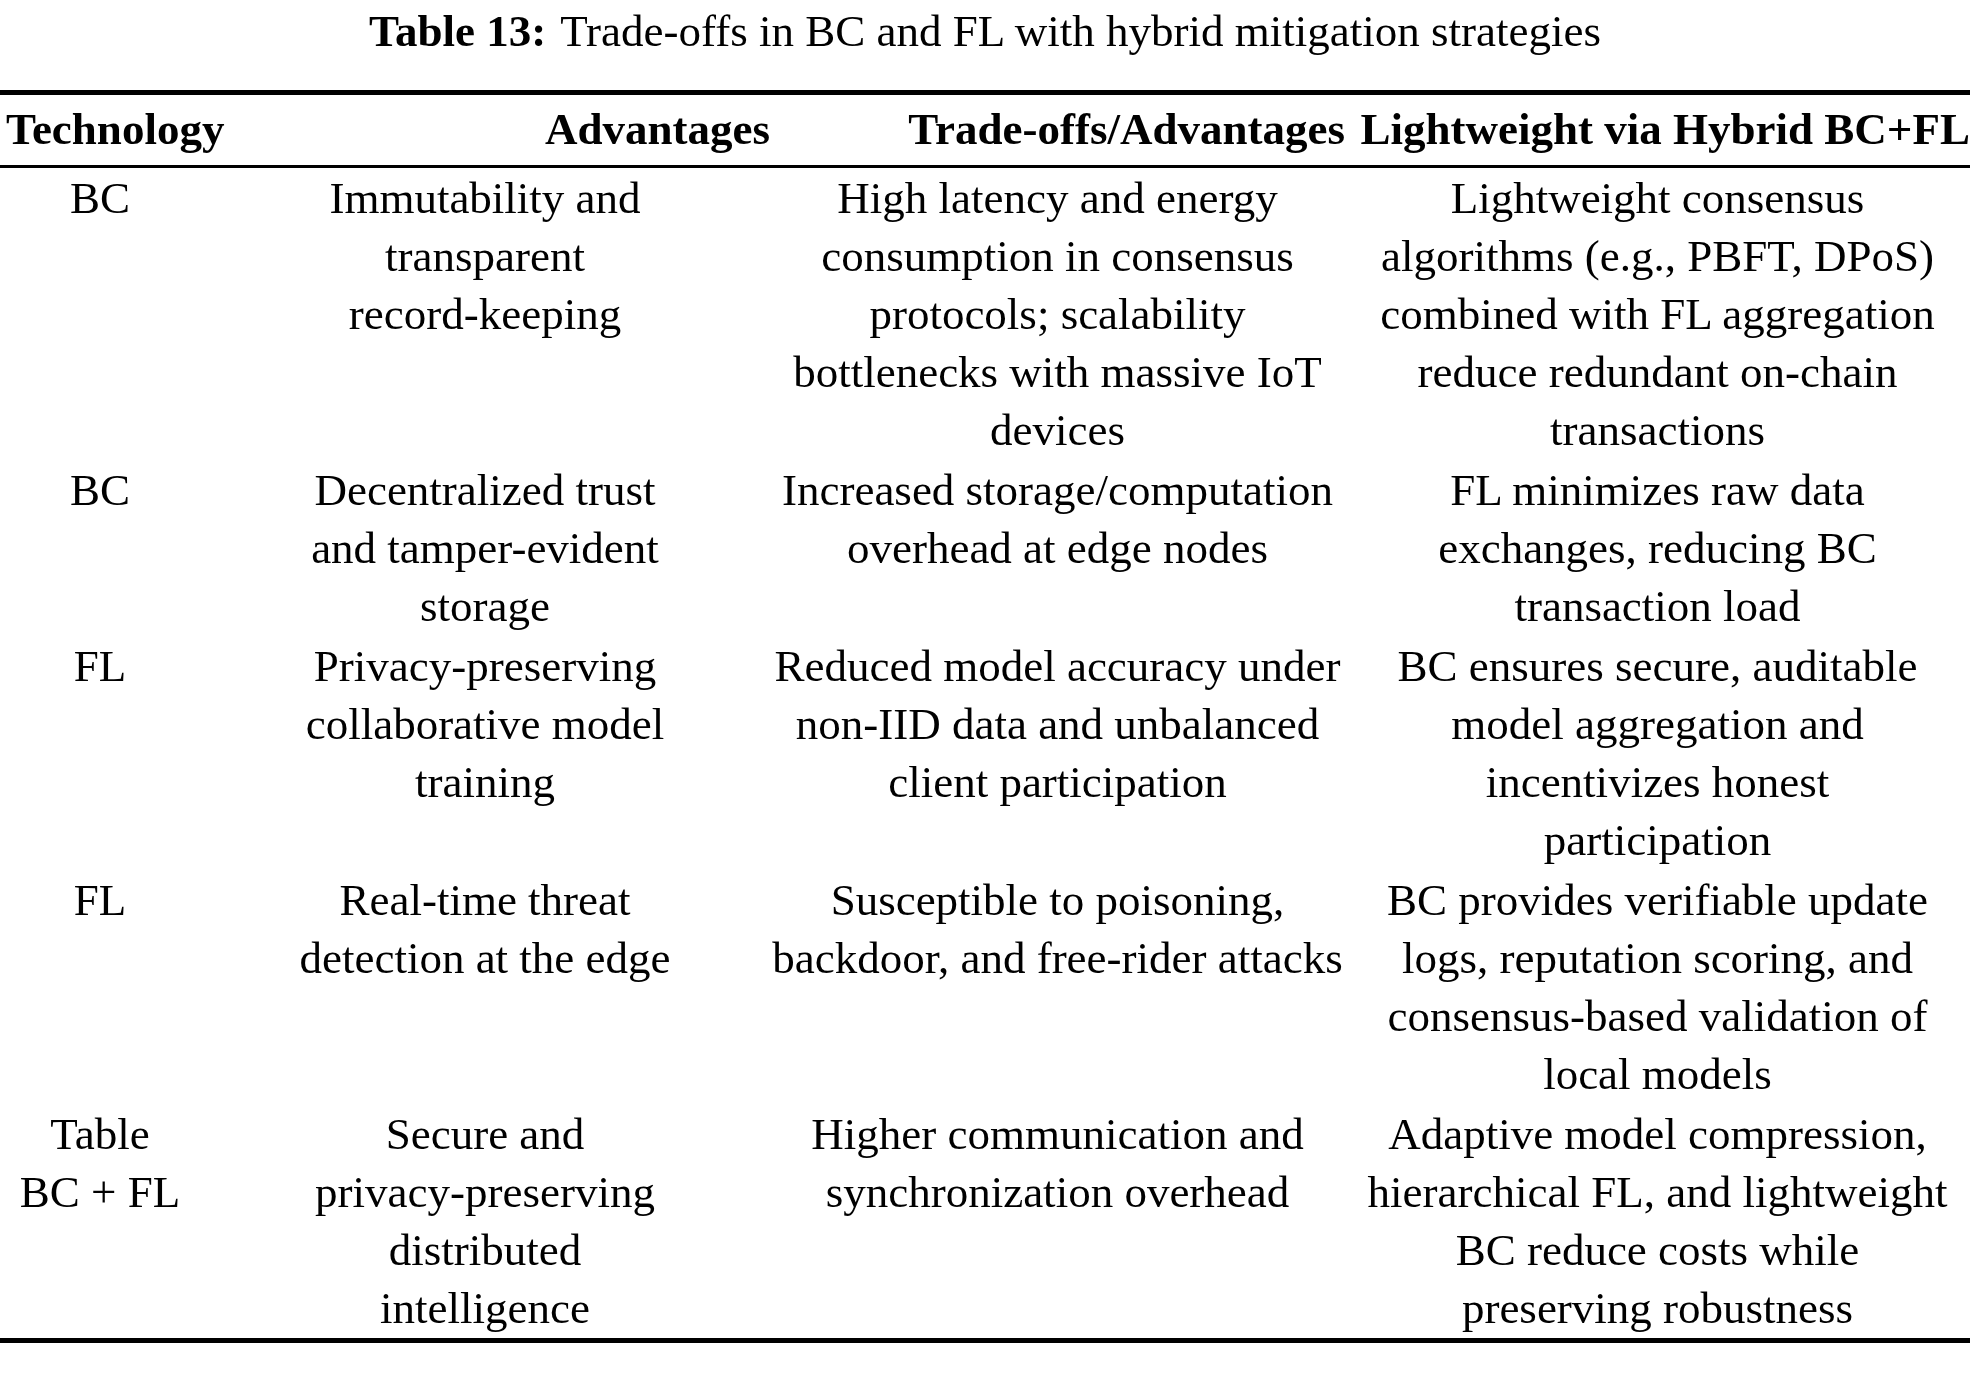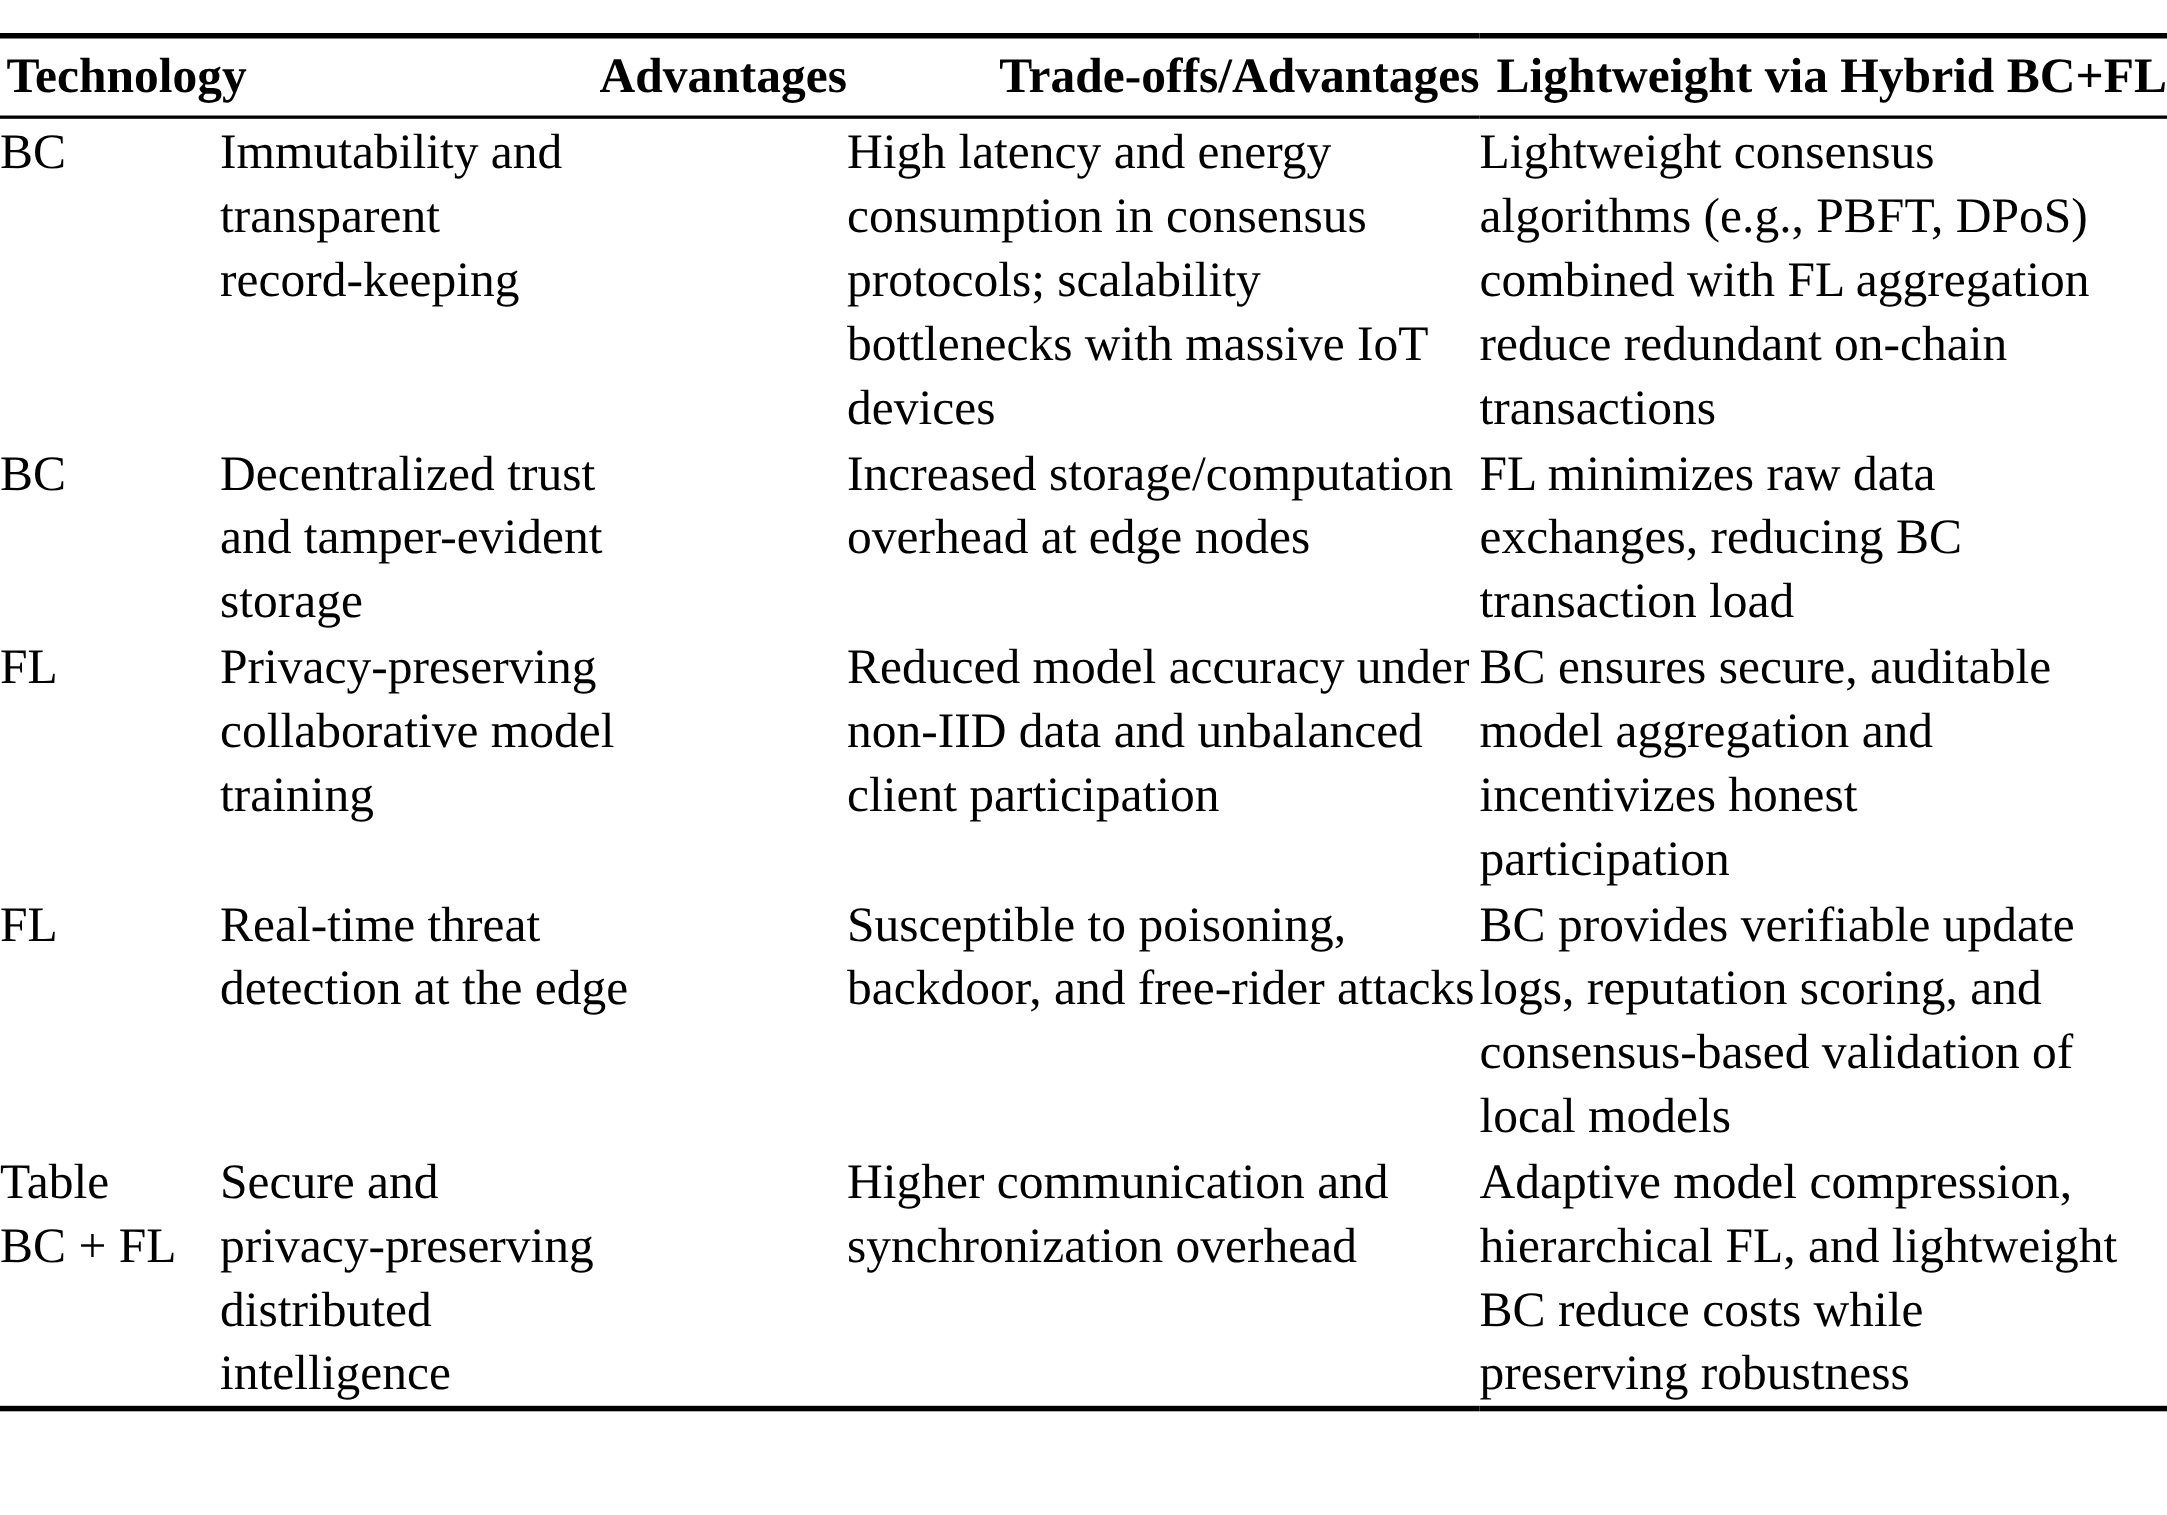--- a/index.html
+++ b/index.html
@@ -48,30 +48,34 @@
     white-space: nowrap;
     overflow: visible;
   }
   th.col-technology {
     text-align: left;
     padding-left: 6px;
   }
   td {
     font-size: 45px;
     line-height: 58px;
+    text-align: center;
     vertical-align: top;
     padding: 1px 0 1px 0;
     white-space: pre-line;
   }
 </style>
 </head>
 <body>
 
 <div class="page">
 
+  <div class="caption">
+    <span class="caption-label">Table 13:</span><span class="caption-text">Trade-offs in BC and FL with hybrid mitigation strategies</span>
+  </div>
 
   <table class="tradeoffs">
     <colgroup>
       <col style="width:200px">
       <col style="width:570px">
       <col style="width:575px">
       <col style="width:625px">
     </colgroup>
     <thead>
       <tr>

